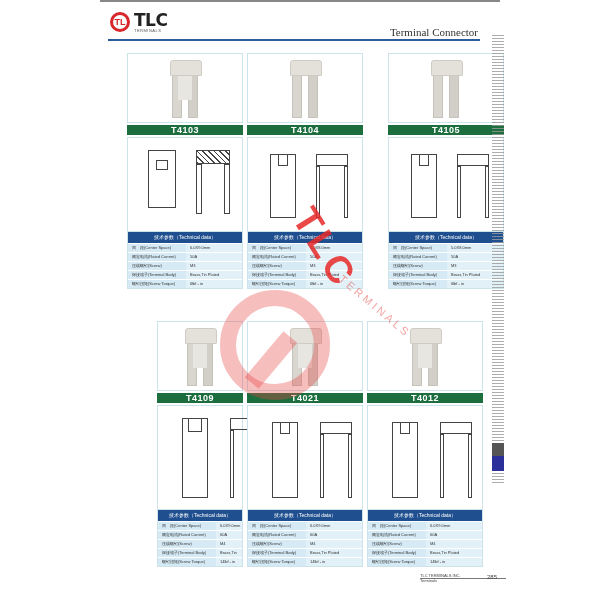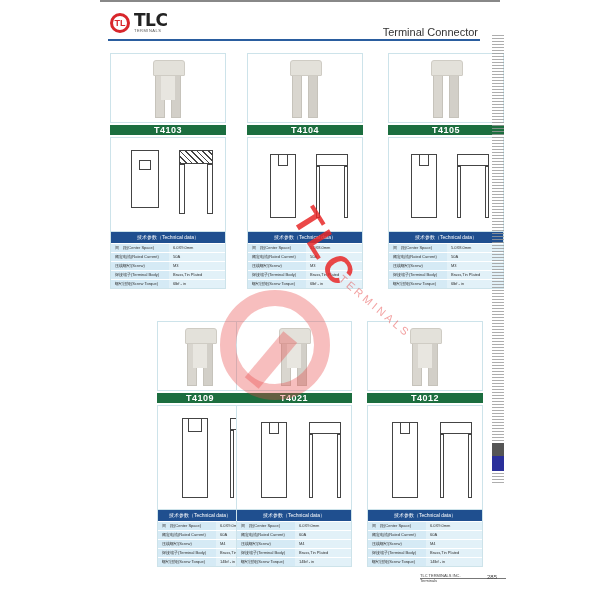--- a/index.html
+++ b/index.html
@@ -1,25 +1,25 @@
 <!DOCTYPE html>
 <html><head>
 <meta charset="utf-8">
 <style>
   html, body { margin:0; padding:0; }
   body { width:600px; height:600px; background:#ffffff; position:relative; overflow:hidden;
          font-family:"Liberation Sans", sans-serif; color:#333; }
   .topline { position:absolute; left:100px; top:0; width:400px; height:2px; background:#888; }
-  .logo { position:absolute; left:110px; top:12px; display:flex; align-items:center; }
+  .logo { position:absolute; left:110px; top:12px; display:flex; align-items:flex-start; }
   .logo-circle { width:20px; height:20px; border-radius:50%; border:3px solid #d8262b; box-sizing:border-box;
                  display:flex; align-items:center; justify-content:center; color:#d8262b; font-weight:bold; font-size:9px; }
   .logo-text { margin-left:4px; line-height:1; }
   .logo-tlc { font-family:"DejaVu Sans", sans-serif; font-weight:bold; font-size:17px; color:#222; letter-spacing:-0.5px; }
   .logo-sub { font-size:4px; color:#555; letter-spacing:0.5px; }
-  .header-title { position:absolute; right:122px; top:26px; font-size:11px; color:#333; }
+  .header-title { position:absolute; right:122px; top:26px; font-size:11px; color:#333;font-family:Liberation Serif, serif; }
   .header-rule { position:absolute; left:108px; top:39px; width:372px; height:2px; background:#2a5d9f; }
 
   .card { position:absolute; width:116px; box-sizing:border-box; }
   .photo { height:68px; border:1px solid #cde3ea; background:#fff; display:flex; align-items:center; justify-content:center; }
   .part { width:30px; height:56px; position:relative; }
   .part .top { position:absolute; left:0; top:0; width:30px; height:14px; background:#e3e1da; border:1px solid #cfccc4; border-radius:3px 3px 1px 1px; }
   .part .legL { position:absolute; left:2px; top:12px; width:8px; height:44px; background:#d9d6cf; border:1px solid #c6c3bb; }
   .part .legR { position:absolute; right:2px; top:12px; width:8px; height:44px; background:#d2cfc8; border:1px solid #c6c3bb; }
   .part .body { position:absolute; left:8px; top:12px; width:14px; height:28px; background:#e8e6e0; }
   .model-bar { margin-top:2px; height:10px; background:#1c6e3f; color:#fff; text-align:center; font-weight:bold;
@@ -58,21 +58,21 @@
 <div class="logo">
   <div class="logo-circle">TL</div>
   <div class="logo-text">
     <div class="logo-tlc">TLC</div>
     <div class="logo-sub">TERMINALS</div>
   </div>
 </div>
 <div class="header-title">Terminal Connector</div>
 <div class="header-rule"></div>
 
-<div class="card" style="left:110px;top:53px;">
+<div class="card" style="left:127px;top:53px;">
   <div class="photo">
     <div class="part">
         <div class="legL"></div>
         <div class="legR"></div>
         <div class="body"></div>
         <div class="top"></div>
       </div>
   </div>
   <div class="model-bar">T4103</div>
   <div class="drawing">
@@ -224,21 +224,21 @@
         <span class="k">焊接端子(Terminal Body)</span>
         <span class="v">Brass,Tin Plated</span>
       </div>
     <div class="tech-row">
         <span class="k">螺钉扭矩(Screw Torque)</span>
         <span class="v">14lbf - in</span>
       </div>
   </div>
 </div>
 
-<div class="card" style="left:236px;top:321px;">
+<div class="card" style="left:247px;top:321px;">
   <div class="photo">
     <div class="part">
         <div class="legL"></div>
         <div class="legR"></div>
         <div class="body"></div>
         <div class="top"></div>
       </div>
   </div>
   <div class="model-bar">T4021</div>
   <div class="drawing" style="height:103px;">

